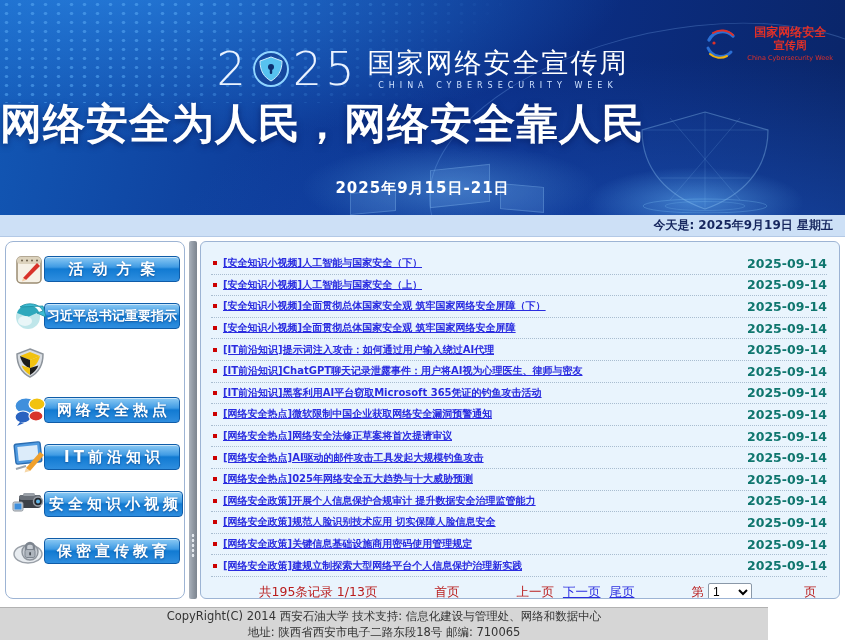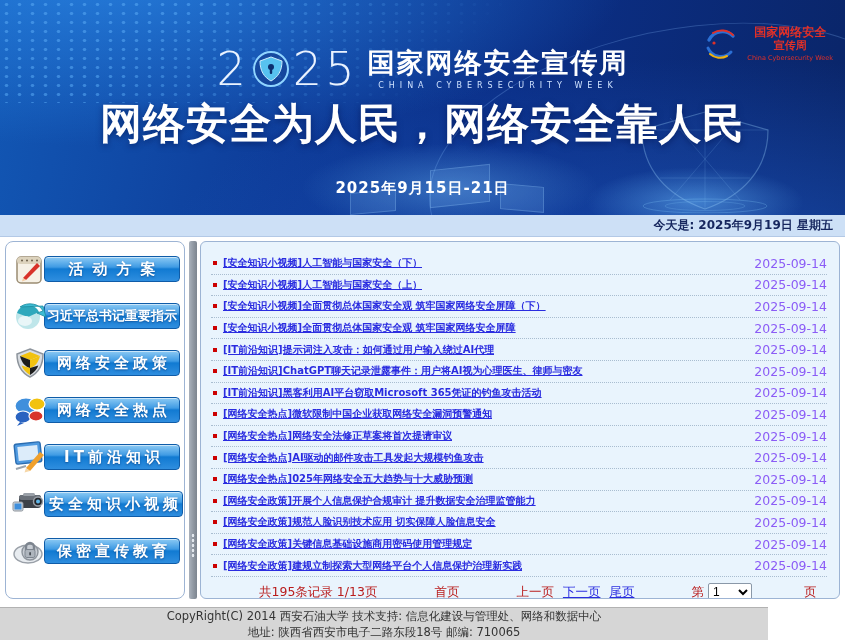--- a/index.html
+++ b/index.html
@@ -38,31 +38,31 @@
   }
   .wire-shield { position:absolute; right:65px; bottom:2px; opacity:.55; }
 
   .logo-row {
     position:absolute; top:46px; left:0; width:100%;
     display:flex; justify-content:center; align-items:center; gap:10px;
   }
   .logo-year { display:flex; align-items:center; color:#eaf3ff; font-weight:300; font-size:46px; letter-spacing:3px; line-height:1; }
   .logo-shield-badge { margin:0 2px; }
   .logo-text-col { display:flex; flex-direction:column; align-items:center; }
-  .logo-title { color:#fff; font-weight:bold; font-size:27px; letter-spacing:2px; line-height:1.1; }
+  .logo-title { color:#fff; font-weight:normal; font-size:27px; letter-spacing:2px; line-height:1.1; }
   .logo-subtitle { color:#cfe2ff; font-size:8px; letter-spacing:5px; margin-top:3px; }
 
   .badge { position:absolute; top:26px; right:12px; display:flex; align-items:center; gap:8px; }
   .badge-text-col { display:flex; flex-direction:column; align-items:center; }
   .badge-line1 { color:var(--badge-red,#e03028); font-weight:bold; font-size:12px; line-height:1.15; }
   .badge-line2 { color:var(--badge-red,#e03028); font-weight:bold; font-size:11px; line-height:1.15; }
   .badge-sub   { color:var(--badge-red,#e03028); font-size:6.5px; margin-top:1px; }
 
   .slogan {
-    position:absolute; top:96px; left:0; width:100%; text-align:center;
+    position:absolute; top:96px; left:0; width:100%; text-align:left;
     color:#fff; font-weight:bold; font-size:42px; letter-spacing:1px;
     text-shadow:0 2px 6px rgba(0,20,80,.6);
   }
   .banner-date {
     position:absolute; top:179px; left:0; width:100%; text-align:center;
     color:#fff; font-weight:bold; font-size:15px; letter-spacing:1px;
   }
 
   
   .today-bar {
@@ -111,21 +111,21 @@
   }
   .article-row {
     display:flex; align-items:center; height:21.6px;
     border-bottom:1px dotted #a9bdd0;
   }
   .bullet { width:4px; height:4px; background:var(--bullet-red,#c00); margin:0 6px 0 2px; flex:0 0 4px; }
   .article-link {
     color:var(--link-blue,#2a2ce0); text-decoration:underline;
     font-size:10px; font-weight:600; white-space:nowrap; overflow:hidden; text-overflow:ellipsis; cursor:pointer;
   }
-  .article-date { margin-left:auto; color:#8b5cf6; font-size:12.5px; font-weight:400; padding-left:10px; flex:0 0 auto; }
+  .article-date { margin-left:auto; color:#0f766e; font-size:12.5px; font-weight:700; padding-left:10px; flex:0 0 auto; }
 
   .pagination { display:flex; align-items:center; gap:9px; margin-top:6px; font-size:12.5px; color:#1a1a1a; font-weight:500; }
   .pg-link { color:var(--link-blue,#2a2ce0); text-decoration:underline; cursor:pointer; }
   .pg-plain { color:#b91c1c;margin-left:48px; }
   .pg-select { width:44px; height:19px; font-size:12px; border:1px solid #8a98a8; border-radius:2px; background:#fff; }
   .pg-group { display:flex; align-items:center; gap:4px; }
 
   
   .footer {
     width:768px; height:33px; background:var(--footer-bg,#d6d6d6);
@@ -226,21 +226,20 @@
           <span class="side-icon">
             <svg width="34" height="34" viewBox="0 0 34 34">
               <path d="M17 3 L30 8 C30 20 25 27 17 31 C9 27 4 20 4 8 Z" fill="#d9dde2" stroke="#8d949c" stroke-width="1.5"></path>
               <path d="M17 6 L27 10 L17 14 Z M17 14 L7 10 L17 6 Z" fill="#f2c20e"></path>
               <path d="M7 10 L17 14 L17 22 C12 21 8.5 16 7 10 Z" fill="#1d1d1d"></path>
               <path d="M27 10 L17 14 L17 22 C22 21 25.5 16 27 10 Z" fill="#f2c20e"></path>
               <path d="M17 22 L17 29 C13 26.5 10 23.5 8.6 19.5 Z" fill="#f2c20e"></path>
               <path d="M17 22 L17 29 C21 26.5 24 23.5 25.4 19.5 Z" fill="#1d1d1d"></path>
             </svg>
           </span>
-          <span class="side-bar sp-mid">网络安全政策</span>
         </div>
         <div class="side-item">
           <span class="side-icon">
             <svg width="36" height="36" viewBox="0 0 36 36">
               <ellipse cx="14" cy="14" rx="11" ry="8" fill="#3f8fdc" stroke="#fff" stroke-width="1.2"></ellipse>
               <ellipse cx="25" cy="12" rx="8" ry="6" fill="#f2c20e" stroke="#fff" stroke-width="1.2"></ellipse>
               <ellipse cx="11" cy="25" rx="8" ry="6" fill="#2a63c0" stroke="#fff" stroke-width="1.2"></ellipse>
               <ellipse cx="24" cy="24" rx="7" ry="5" fill="#d8332a" stroke="#fff" stroke-width="1.2"></ellipse>
               <path d="M8 30 L5 34 L12 31 Z" fill="#2a63c0"></path>
             </svg>

